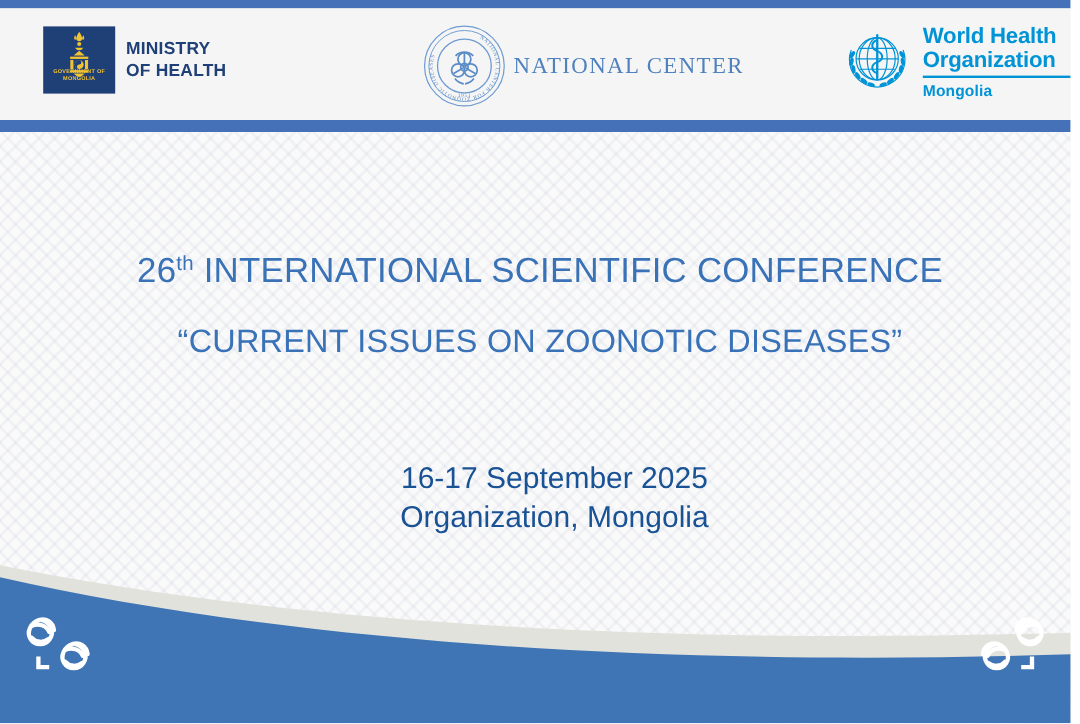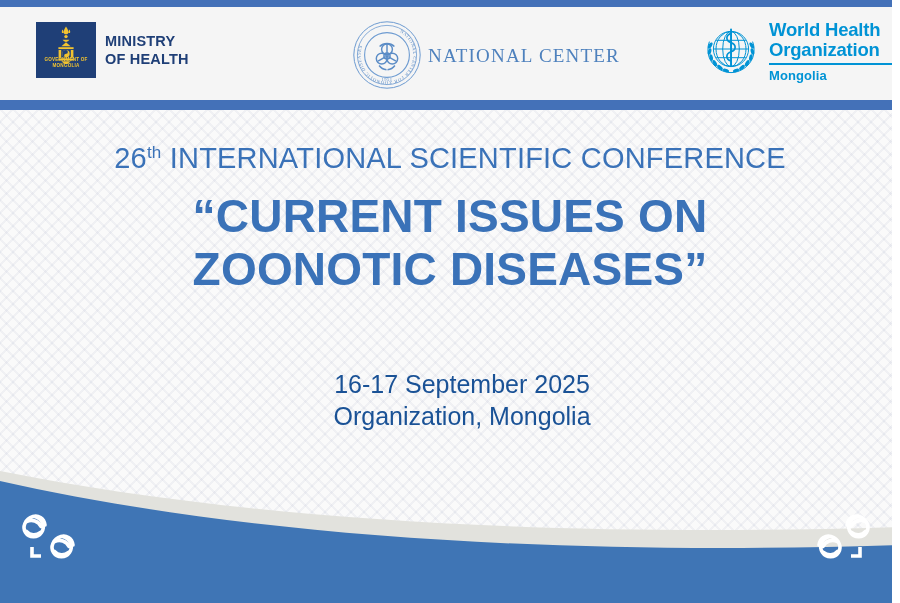--- a/index.html
+++ b/index.html
@@ -151,37 +151,37 @@
   }
 
   
   .titles {
     position: absolute;
     left: 0; top: 110px;
     width: 900px;
     text-align: center;
   }
   .line-sub {
-    margin-top: 30px;
+    margin-top: 98px;
     color: #3a72b8;
     font-size: 29px;
     line-height: 36px;
     letter-spacing: .2px;
   }
   .line-sub sup {
     font-size: 17px;
     vertical-align: 10px;
     line-height: 0;
   }
   .line-main {
     margin: 14px auto 0;
     width: 690px;
     color: #3a72b8;
-    font-size: 46px;
-    font-weight: bold;
+    font-size: 27px;
+    font-weight: normal;
     line-height: 53px;
     letter-spacing: .2px;
   }
   .venue {
     margin-top: 72px;
     color: #1a5296;
     font-size: 25px;
     line-height: 32px;
     padding-left: 24px;
   }

